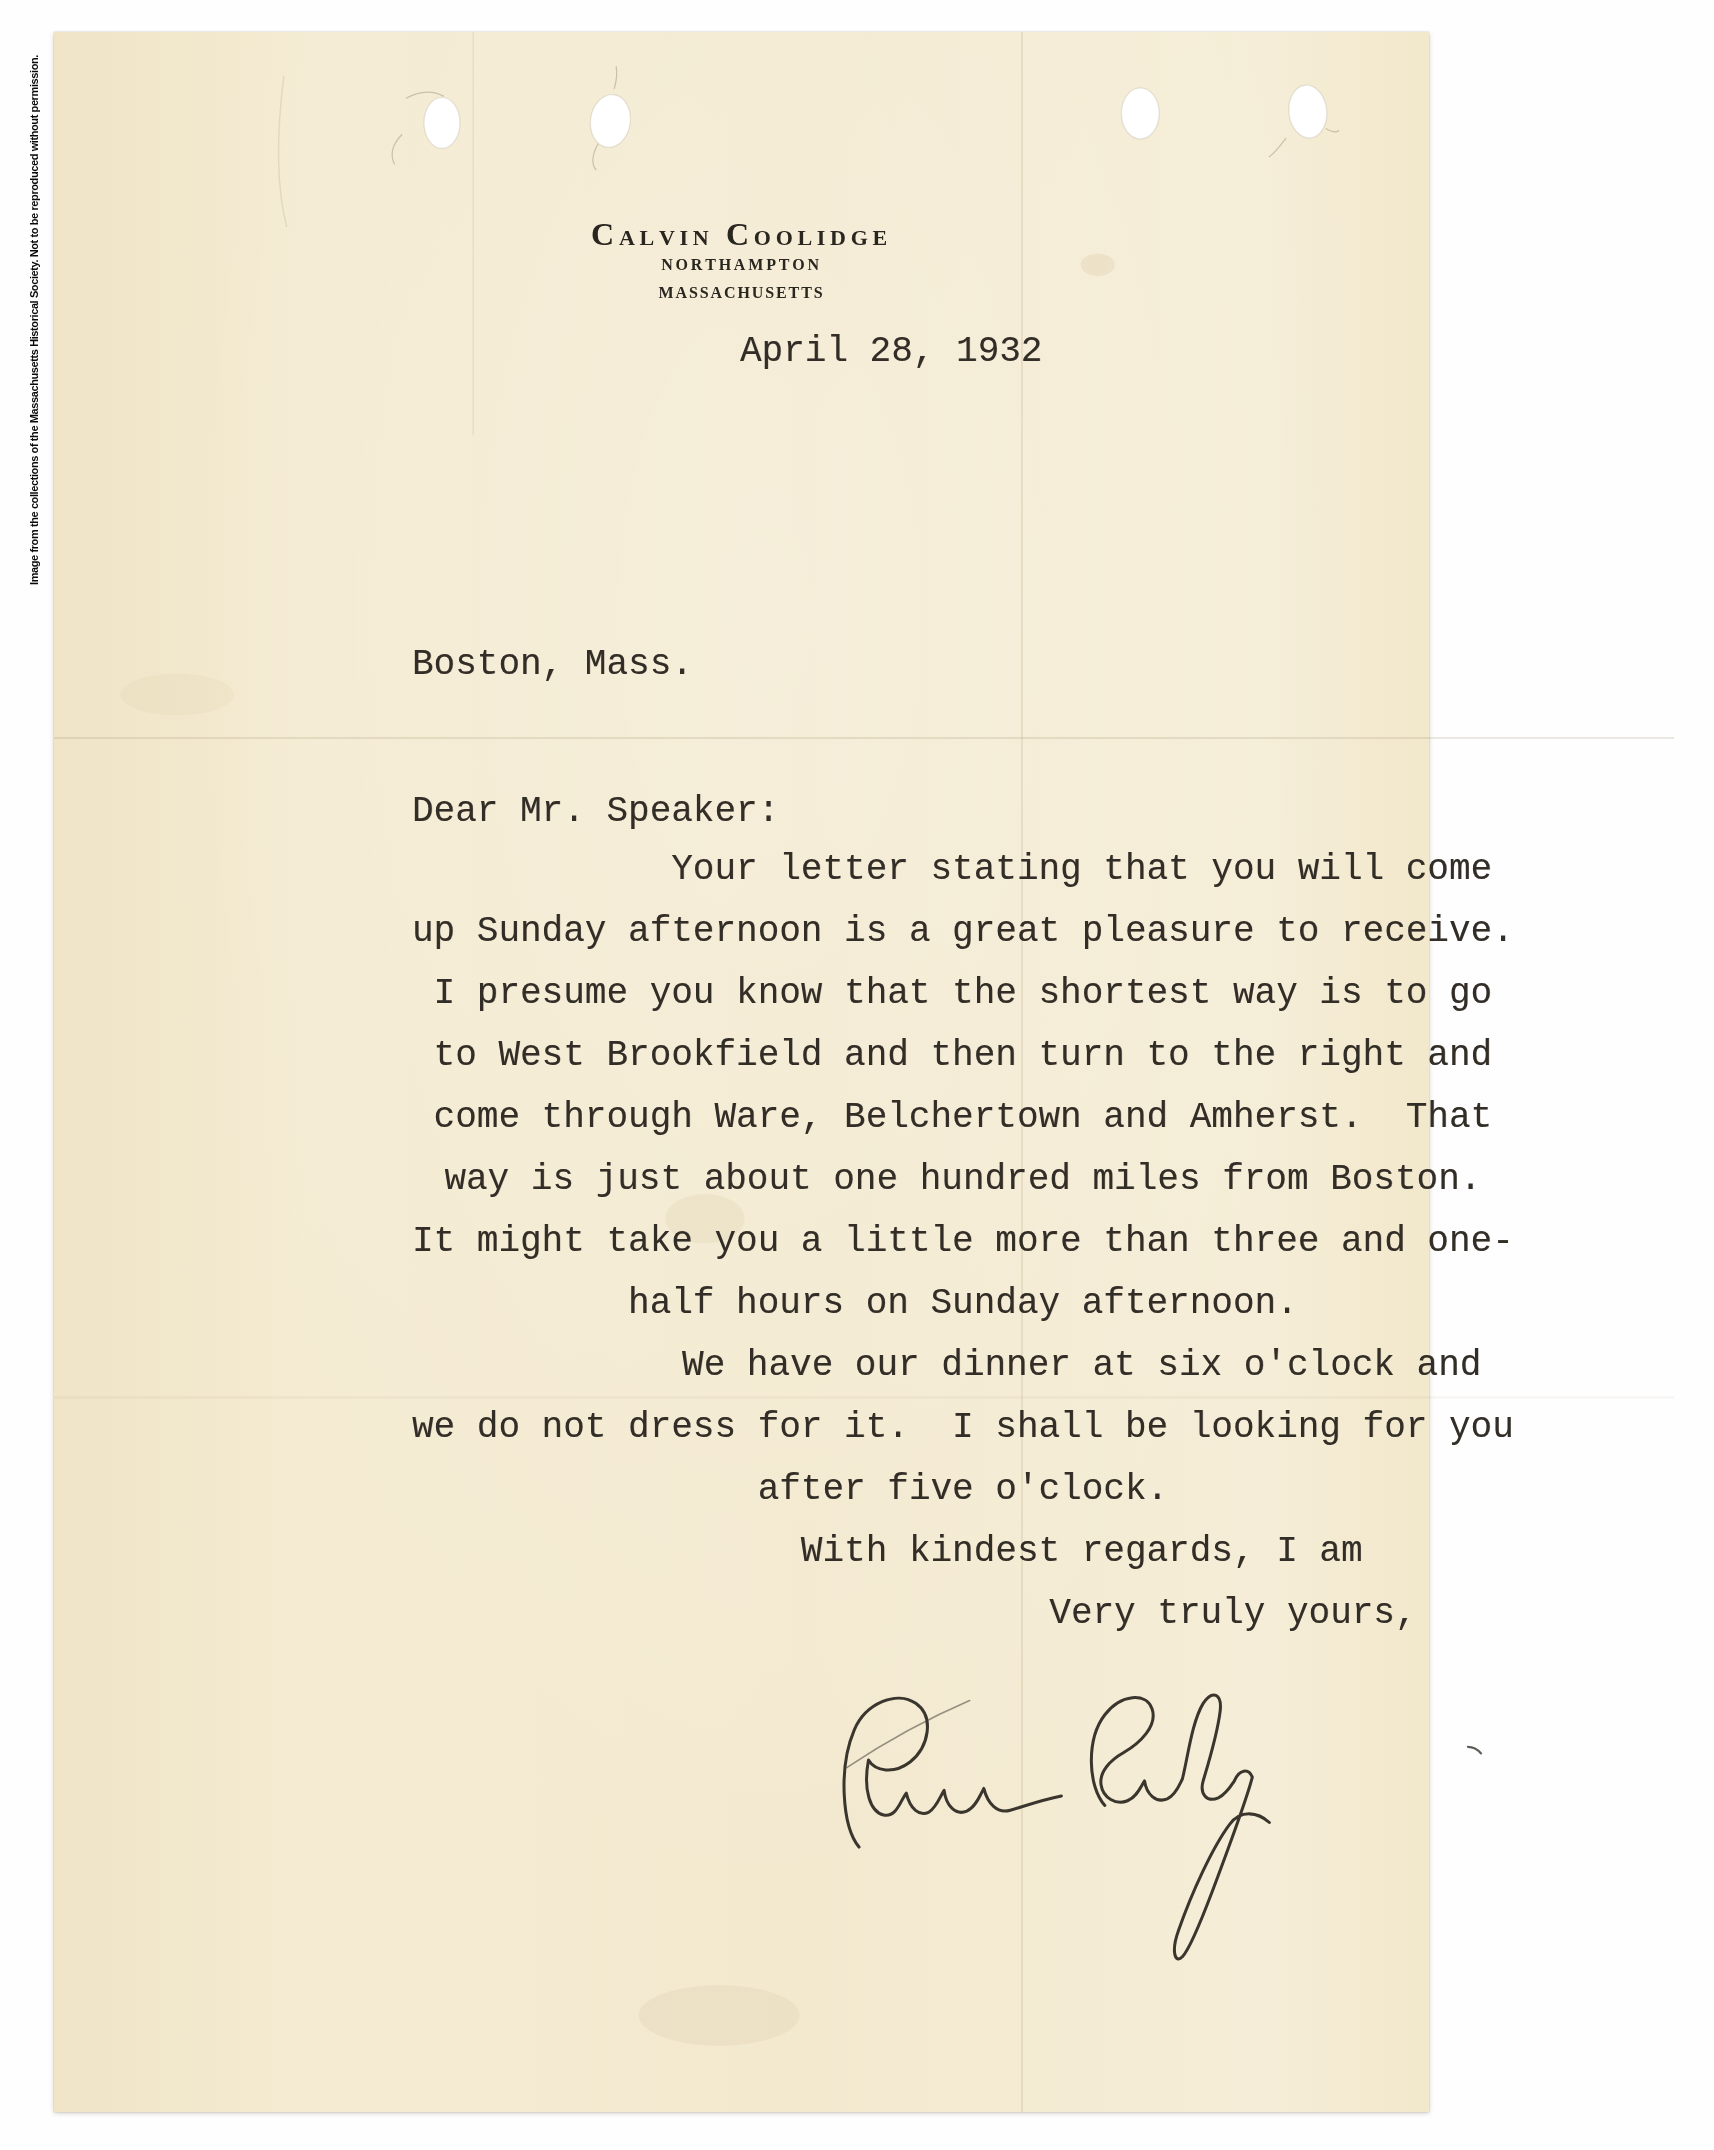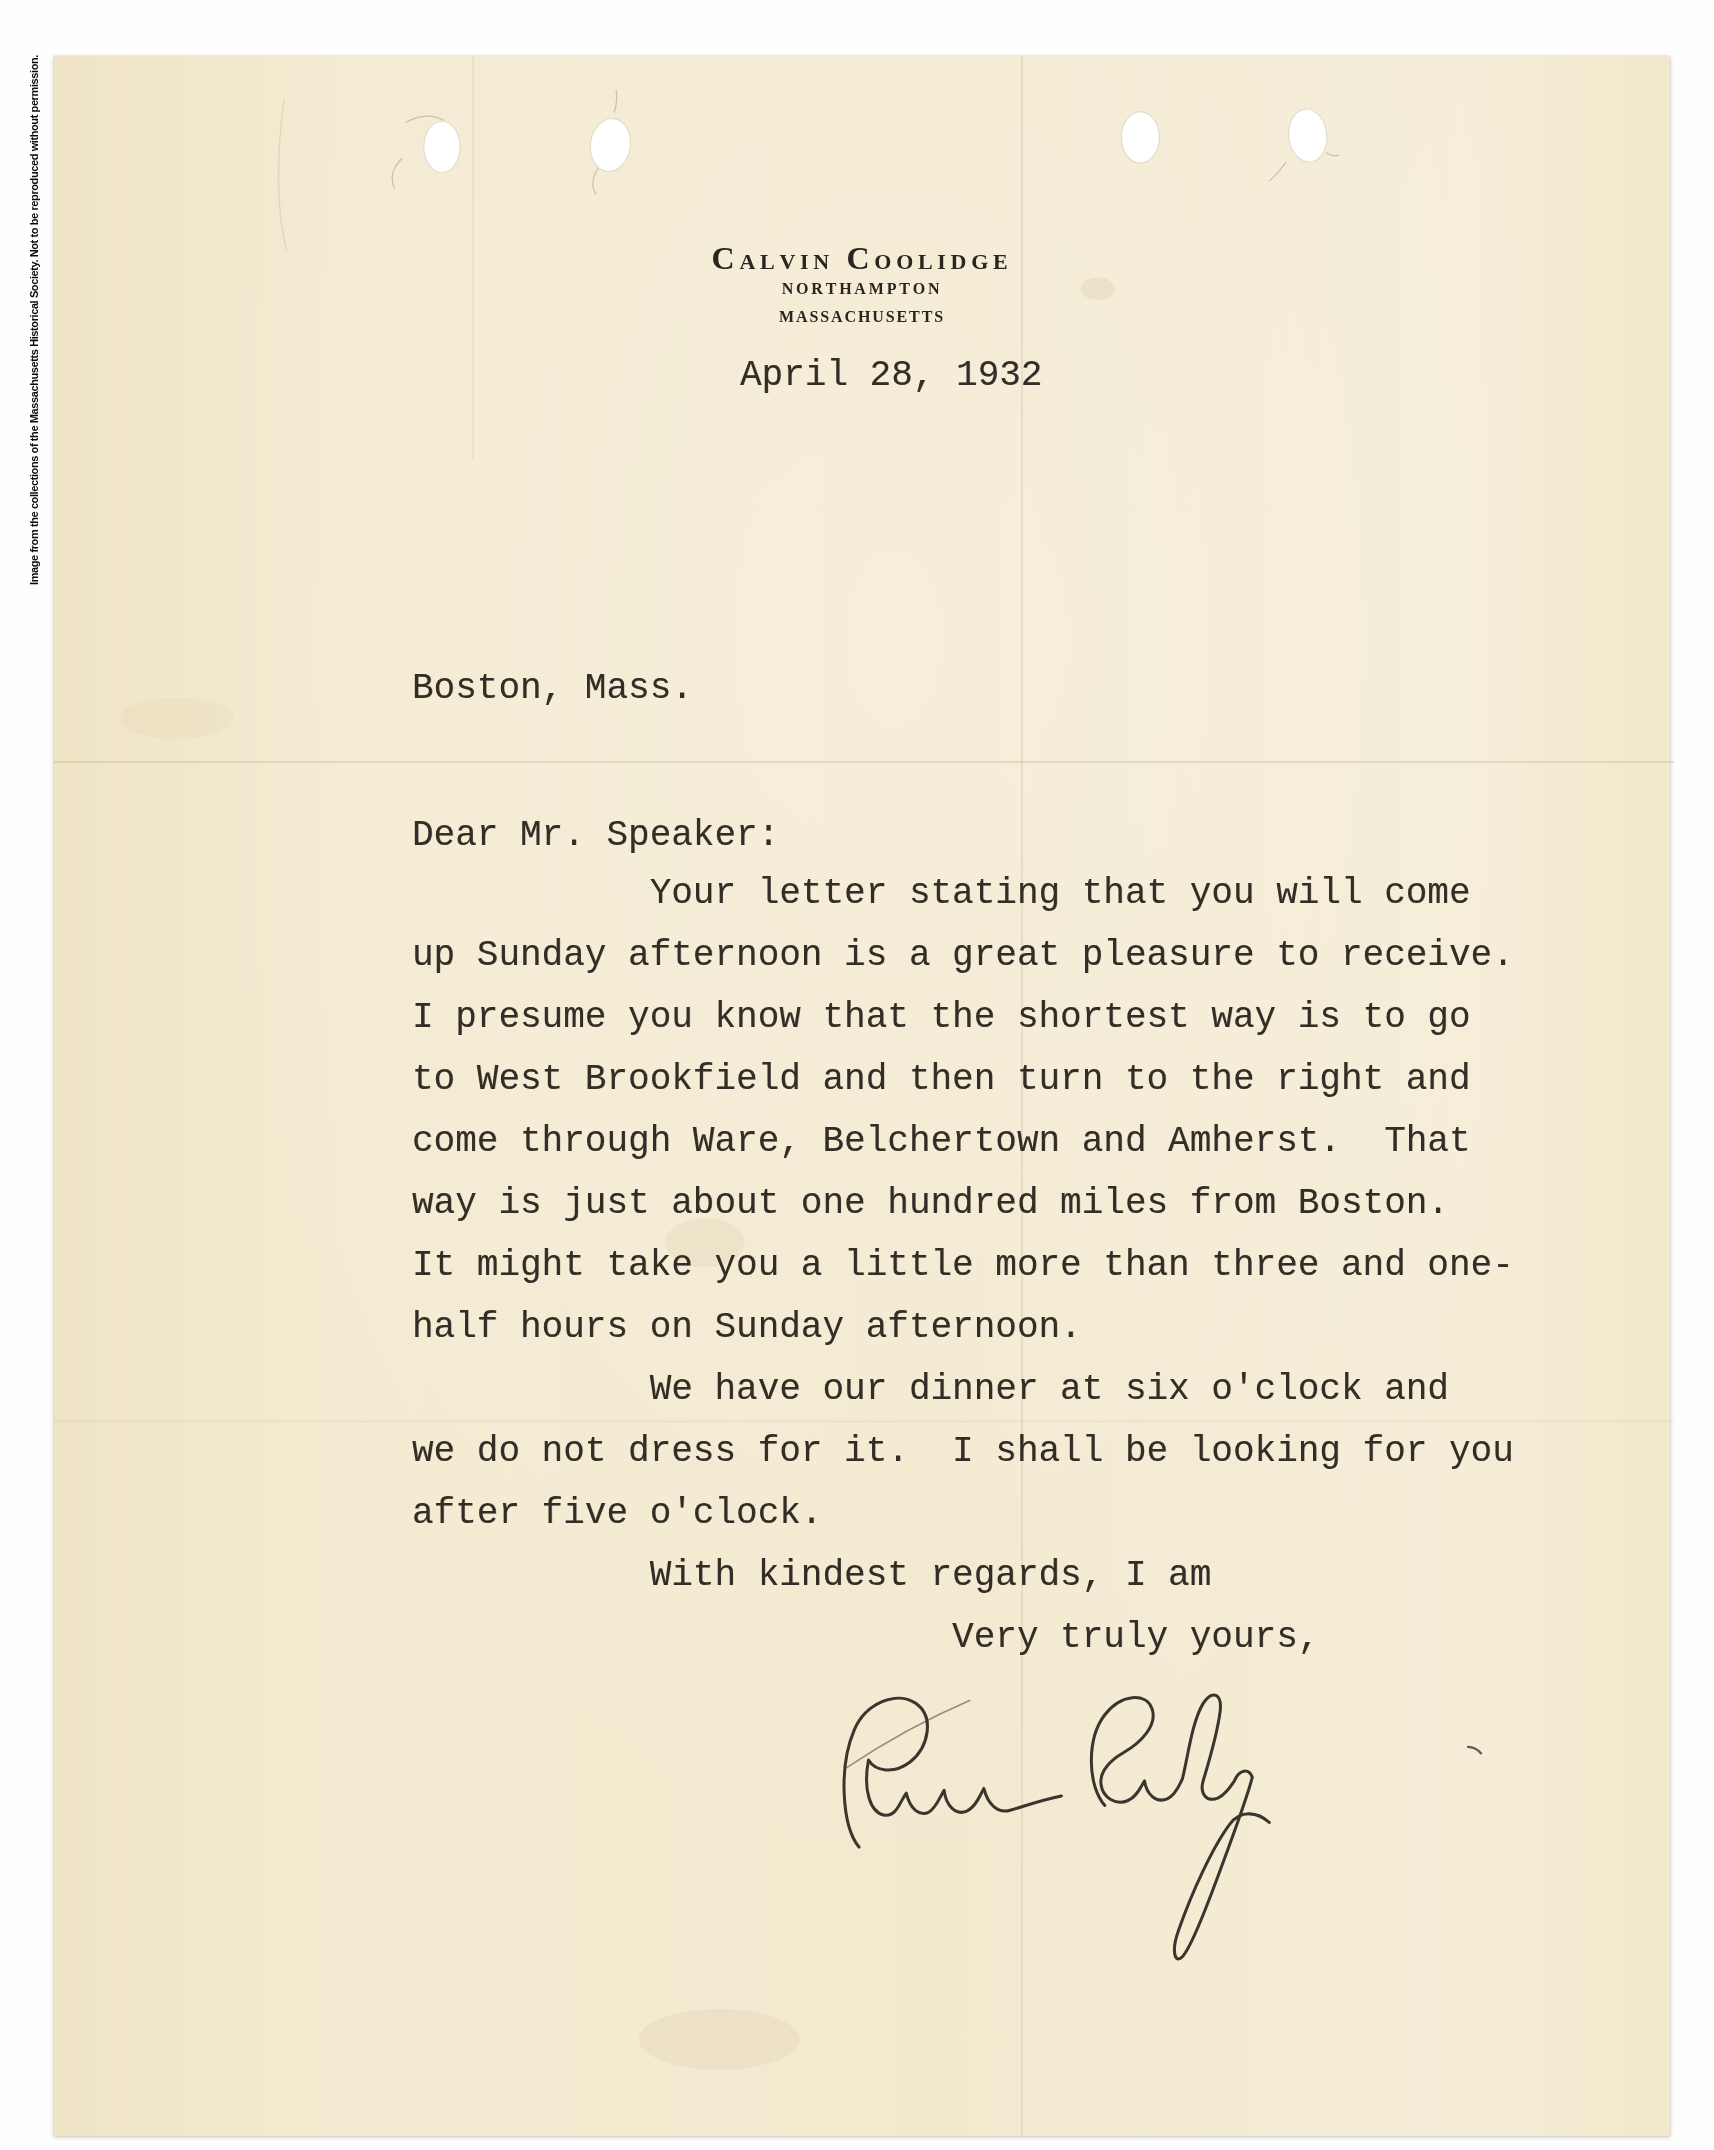--- a/index.html
+++ b/index.html
@@ -11,25 +11,26 @@
   
   .credit {
     position:absolute; left:28px; top:585px;
     transform:rotate(-90deg); transform-origin:0 0;
     white-space:nowrap;
     font:bold 11px "Liberation Sans", sans-serif;
     letter-spacing:-0.4px; color:#0b0b0b;
   }
   
   .paper {
-    position:absolute; left:54px; top:56px; width:1616px; height:2080px;
+    position:absolute; left:54px; top:32px; width:1356px; height:2080px;
     background:
       radial-gradient(ellipse at 52% 28%, rgba(255,255,255,0.22), rgba(255,255,255,0) 62%),
       linear-gradient(90deg, #efe4c6 0%, #f4ebd2 18%, #f3e9cf 55%, #f5edd7 88%, #f2e8cc 100%);
     box-shadow:0 1.9px 4.7px rgba(120,110,85,0.35), 0 0 0.9px rgba(90,80,60,0.5);
+    padding-left:19px;
   }
   .paper-art { position:absolute; left:0; top:0; }
   
   .letterhead { position:absolute; left:0; width:100%; text-align:center; color:#29251f; }
   .lh-name {
     top:184px; font-family:"Liberation Serif", serif; font-variant:small-caps;
     font-size:32px; letter-spacing:4.7px; font-weight:600;
   }
   .lh-city {
     top:224px; font-family:"Liberation Serif", serif;
@@ -40,21 +41,21 @@
     font-size:16px; letter-spacing:1.9px; font-weight:700;
   }
   
   .tw {
     font-family:"Liberation Mono", monospace; font-size:36px; color:#322d26;
     white-space:pre; text-shadow:0.4px 0.4px 0 rgba(50,45,38,0.30);
   }
   .lh-date { position:absolute; left:686px; top:299px; }
   .address { position:absolute; left:358px; top:611px; line-height:43px; }
   .salutation { position:absolute; left:358px; top:758px; line-height:43px; }
-  .body-block { position:absolute; left:358px; top:807px; line-height:62px; }
+  .body-block { position:absolute; left:358px; top:807px; line-height:62px;text-align:center; }
   .sig { position:absolute; left:804px; top:1675px; }
 </style>
 </head>
 <body>
 
 <div class="page">
 
   <div class="credit">Image from the collections of the Massachusetts Historical Society. Not to be reproduced without permission.</div>
 
   <div class="paper">

